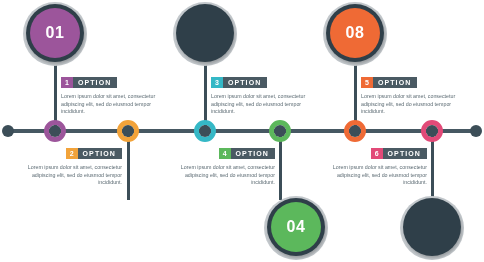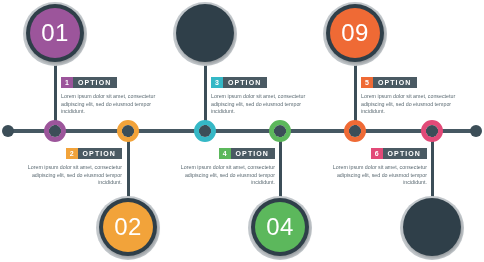--- a/index.html
+++ b/index.html
@@ -88,22 +88,22 @@
     left: 7px; top: 6px;
     width: 50px;
     height: 50px;
     border-radius: 50%;
     display: flex;
     align-items: center;
     justify-content: center;
   }
   .bubble-num {
     color: #ffffff;
-    font-size: 24px;
-    font-weight: normal;
+    font-size: 16px;
+    font-weight: bold;
     letter-spacing: 0.5px;
     line-height: 1;
     font-family: "Liberation Sans", sans-serif;
   }
 
   
   .block {
     position: absolute;
     width: 112px;
   }
@@ -166,26 +166,20 @@
       <span class="badge-num" style="background:#9c559b;">1</span>
       <span class="badge-text">OPTION</span>
     </div>
     <div class="body-text">Lorem ipsum dolor sit amet, consectetur adipiscing elit, sed do eiusmod tempor incididunt.</div>
   </div>
 
   <div class="stem" style="left:127px; top:132px; height:68px;"></div>
   <div class="node" style="left:117px; border-color:#f2a33a;">
     <div class="node-core"></div>
   </div>
-  <div class="bubble" style="left:96px; top:196px;">
-    <div class="bubble-ring"></div>
-    <div class="bubble-core" style="background:#f2a33a;">
-      <span class="bubble-num">02</span>
-    </div>
-  </div>
   <div class="block align-right" style="left:10px; top:142px;">
     <div class="badge">
       <span class="badge-num" style="background:#f2a33a;">2</span>
       <span class="badge-text">OPTION</span>
     </div>
     <div class="body-text">Lorem ipsum dolor sit amet, consectetur adipiscing elit, sed do eiusmod tempor incididunt.</div>
   </div>
 
   <div class="stem" style="left:204px; top:62px; height:68px;"></div>
   <div class="node" style="left:194px; border-color:#35b8c6;">
@@ -199,42 +193,42 @@
       <span class="badge-num" style="background:#35b8c6;">3</span>
       <span class="badge-text">OPTION</span>
     </div>
     <div class="body-text">Lorem ipsum dolor sit amet, consectetur adipiscing elit, sed do eiusmod tempor incididunt.</div>
   </div>
 
   <div class="stem" style="left:279px; top:132px; height:68px;"></div>
   <div class="node" style="left:269px; border-color:#5cb85c;">
     <div class="node-core"></div>
   </div>
-  <div class="bubble" style="left:248px; top:196px;">
+  <div class="bubble" style="left:264px; top:196px;">
     <div class="bubble-ring"></div>
     <div class="bubble-core" style="background:#5cb85c;">
       <span class="bubble-num">04</span>
     </div>
   </div>
   <div class="block align-right" style="left:163px; top:142px;">
     <div class="badge">
       <span class="badge-num" style="background:#5cb85c;">4</span>
       <span class="badge-text">OPTION</span>
     </div>
     <div class="body-text">Lorem ipsum dolor sit amet, consectetur adipiscing elit, sed do eiusmod tempor incididunt.</div>
   </div>
 
   <div class="stem" style="left:354px; top:62px; height:68px;"></div>
   <div class="node" style="left:344px; border-color:#ef6a35;">
     <div class="node-core"></div>
   </div>
   <div class="bubble" style="left:323px; top:2px;">
     <div class="bubble-ring"></div>
     <div class="bubble-core" style="background:#ef6a35;">
-      <span class="bubble-num">09</span>
+      <span class="bubble-num">08</span>
     </div>
   </div>
   <div class="block align-left" style="left:361px; top:71px;">
     <div class="badge">
       <span class="badge-num" style="background:#ef6a35;">5</span>
       <span class="badge-text">OPTION</span>
     </div>
     <div class="body-text">Lorem ipsum dolor sit amet, consectetur adipiscing elit, sed do eiusmod tempor incididunt.</div>
   </div>
 

